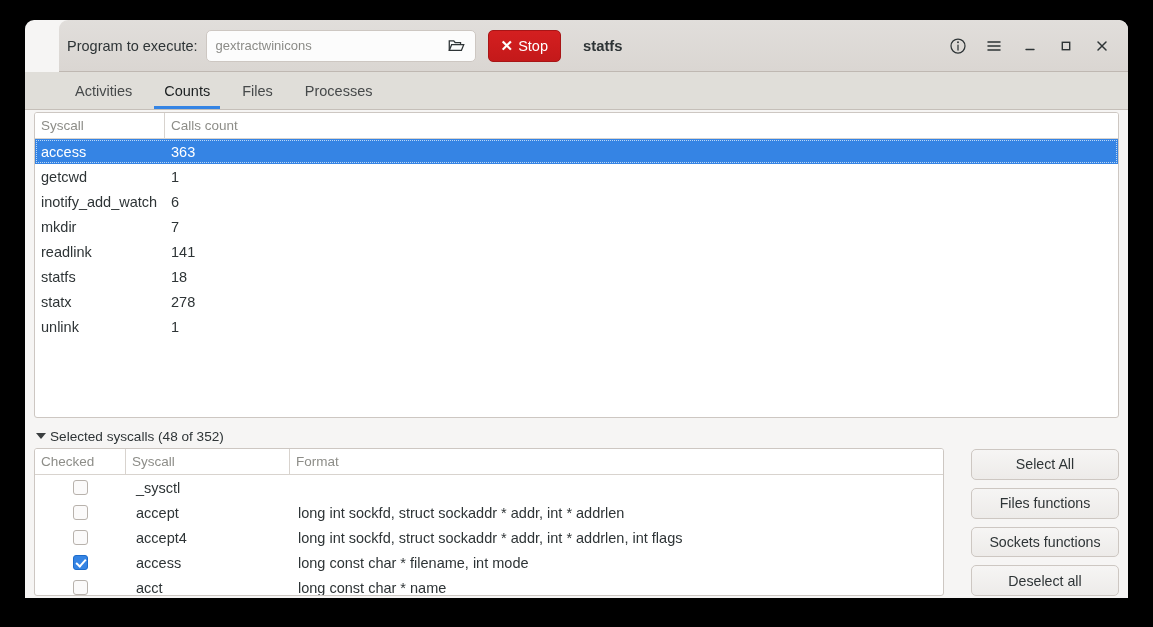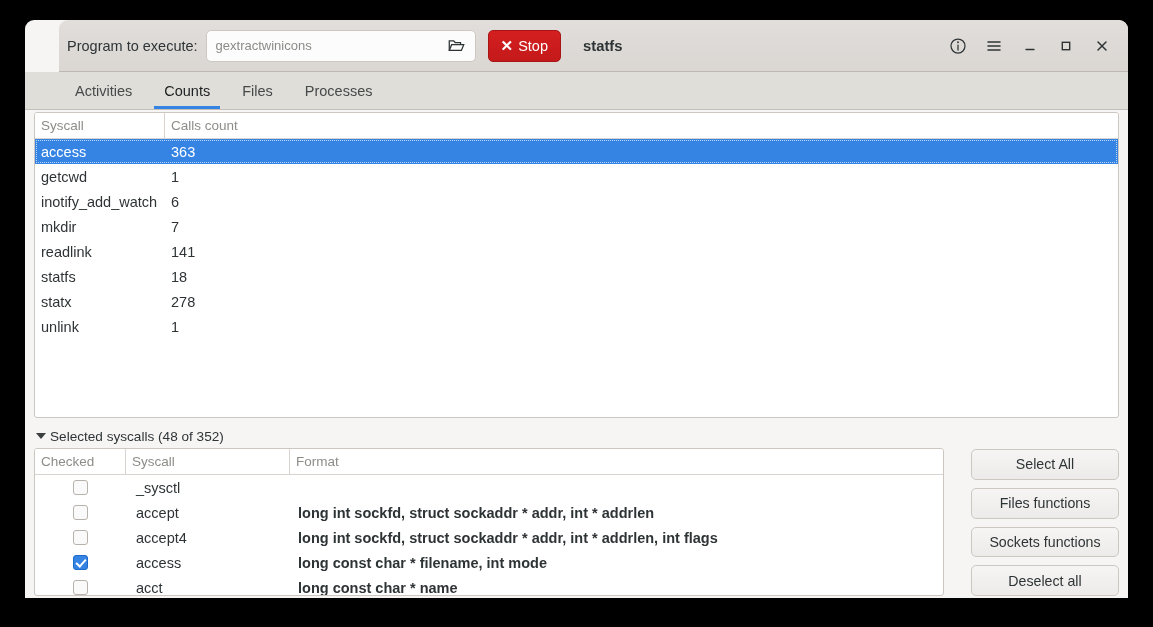--- a/index.html
+++ b/index.html
@@ -220,21 +220,21 @@
     border-radius: 3px;
     overflow: hidden;
     display: flex;
     flex-direction: column;
     min-width: 0;
   }
   #syscall-panel .th.c1 { width: 91px; }
   #syscall-panel .th.c2 { width: 164px; }
   #syscall-panel .cell.c1 { width: 91px; display: flex; justify-content: center; padding-left: 0; }
   #syscall-panel .cell.c2 { width: 164px; padding-left: 10px; }
-  #syscall-panel .cell.c3 { flex: 1; padding-left: 8px; font-weight: bold; }
+  #syscall-panel .cell.c3 { flex: 1; padding-left: 8px; }
   #syscall-panel .row { height: 25px; }
 
   .cbox {
     width: 15px; height: 15px;
     border: 1px solid #b8b2ac;
     border-radius: 3px;
     background: #fbfafa;
     display: inline-block;
     position: relative;
     cursor: pointer;

